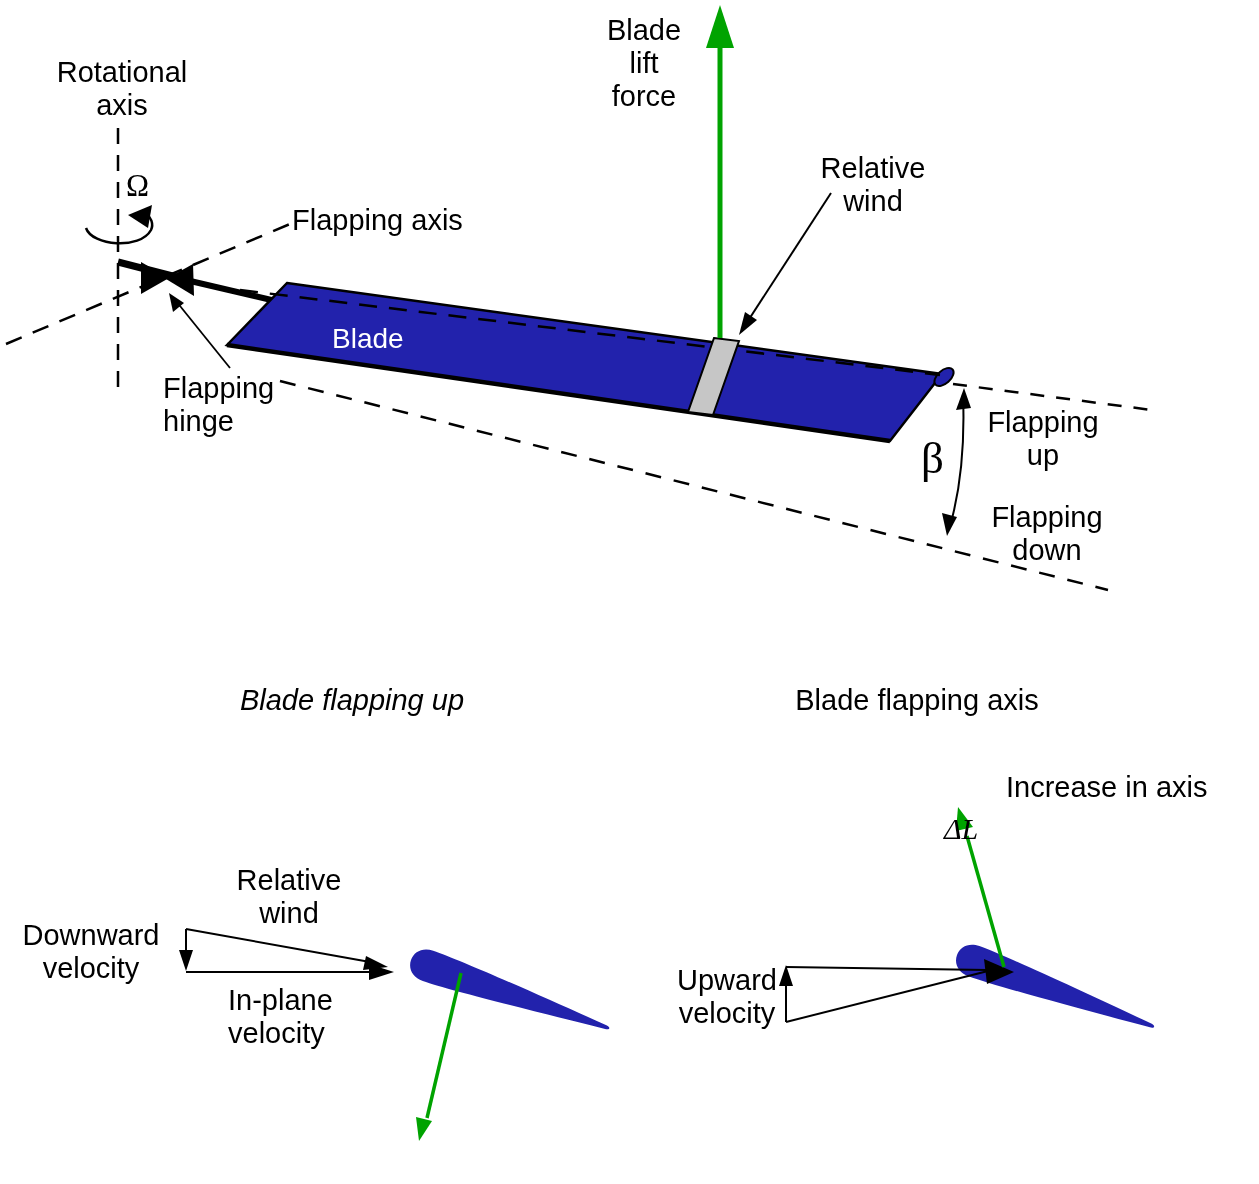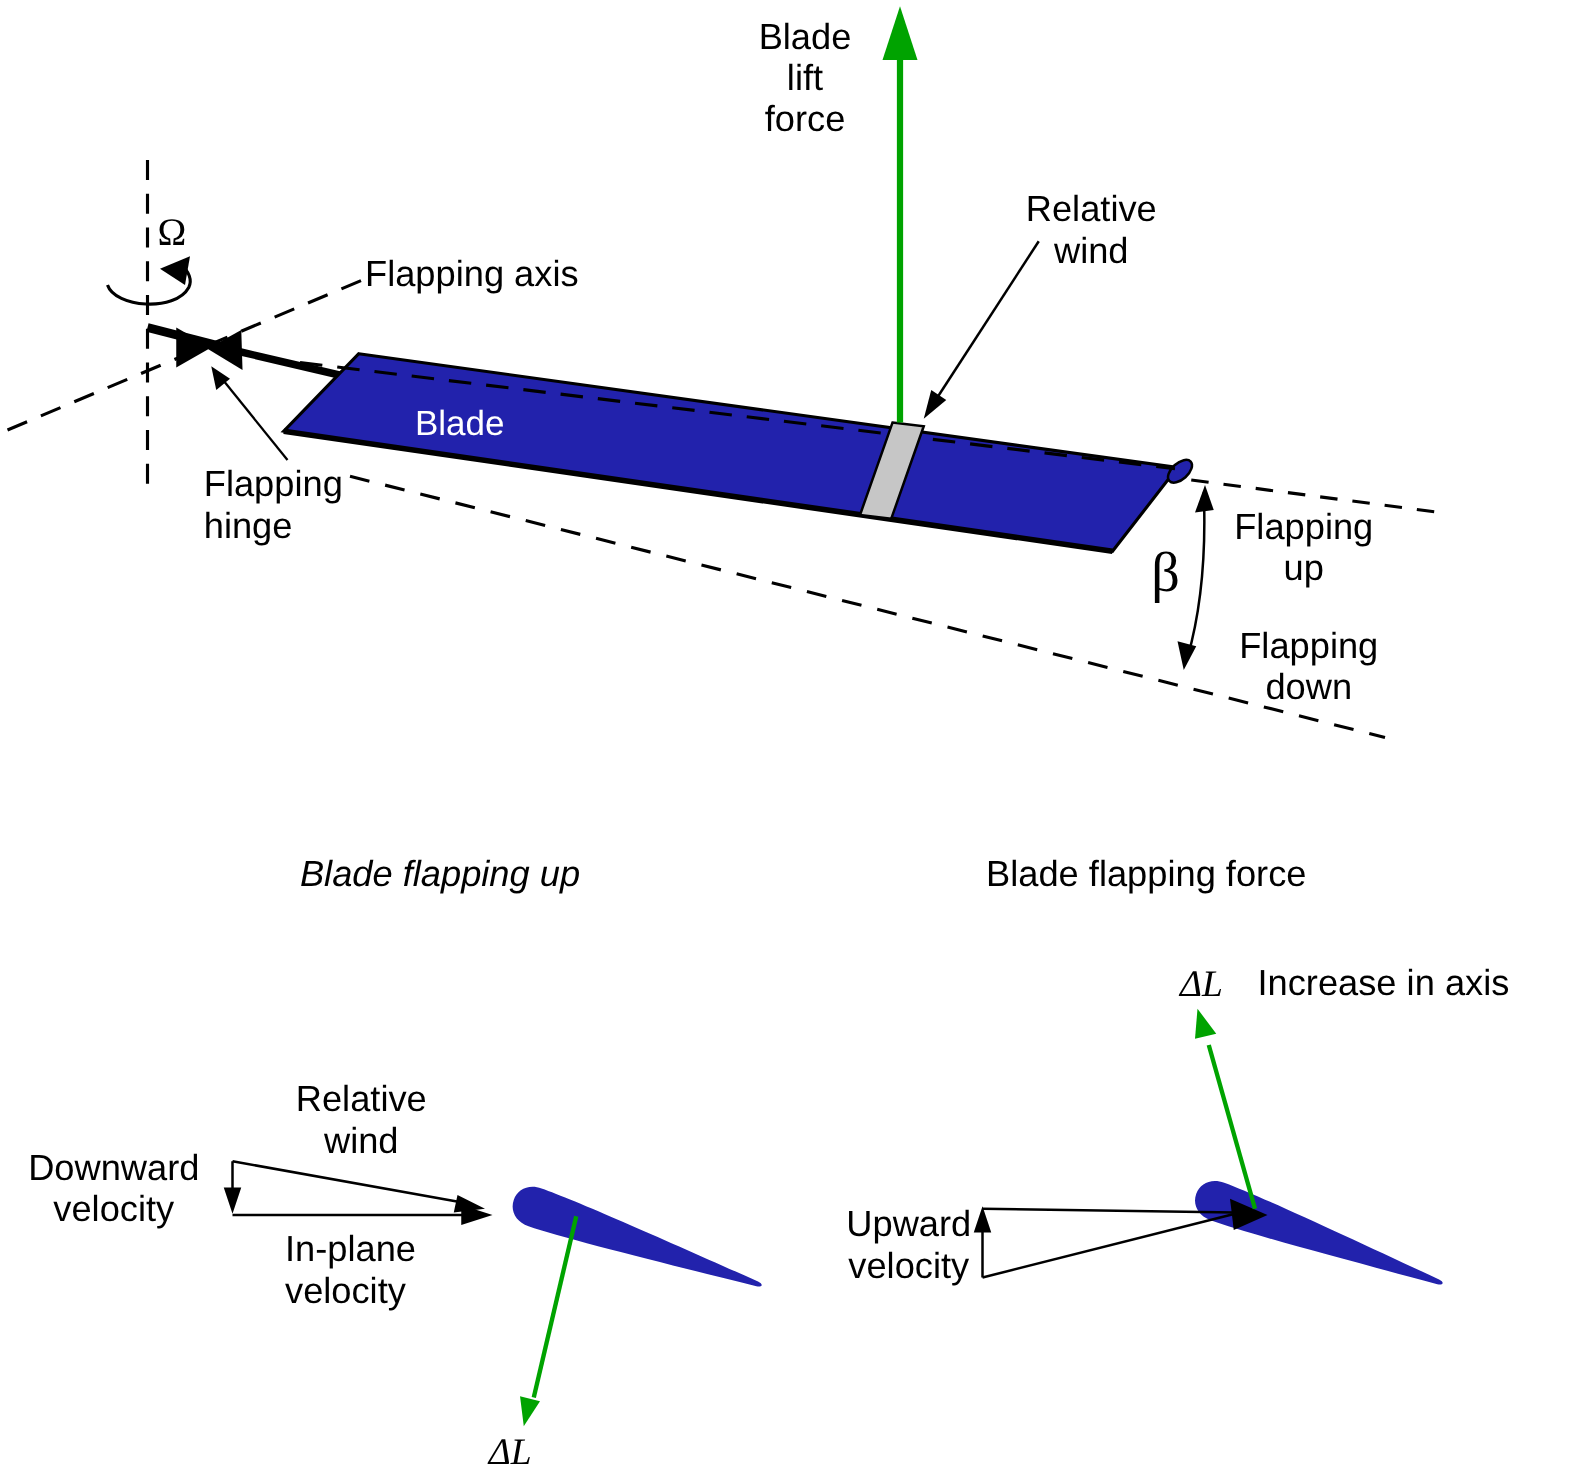--- a/index.html
+++ b/index.html
@@ -16,21 +16,21 @@
     position:absolute;z-index:2;
     font-size:29px;line-height:33px;
     color:#000;white-space:nowrap;
   }
   .lbl span{display:block;}
   .ctr{text-align:center;transform:translateX(-50%);}
   .rgt{text-align:center;}
   .white{color:#ffffff;font-size:28px;}
   .omega{font-family:"Liberation Serif", serif;font-size:31px;line-height:33px;}
   .beta{font-family:"Liberation Serif", serif;font-size:45px;line-height:45px;}
-  .dl{font-family:"Liberation Serif", serif;font-style:italic;font-size:30px;line-height:33px;}
+  .dl{font-family:"Liberation Serif", serif;font-style:italic;font-size:30px;line-height:33px;margin-top:41px;}
 </style>
 </head>
 <body>
 
 <div id="canvas">
 
   <svg id="draw-layer" width="1259" height="1184" viewBox="0 0 1259 1184">
 
     <path d="M118,128 V387" stroke="#000" stroke-width="2.5" stroke-dasharray="16,11" fill="none"></path>
 
@@ -94,20 +94,24 @@
 
     <path d="M786,967 L988,970" stroke="#000" stroke-width="2" fill="none"></path>
 
     <path d="M786,1022 L988,971" stroke="#000" stroke-width="2" fill="none"></path>
     <polygon points="1014,972 984,959 987,984" fill="#000"></polygon>
 
     <path d="M1004,967 L967,836" stroke="#00A300" stroke-width="3.5" fill="none"></path>
     <polygon points="958,807 973,827 956,831" fill="#00A300"></polygon>
   </svg>
 
+  <div class="lbl ctr" style="left:122px;top:56px;">
+    <span>Rotational</span>
+    <span>axis</span>
+  </div>
 
   <div class="lbl omega" style="left:126px;top:169px;">Ω</div>
 
   <div class="lbl" style="left:292px;top:204px;text-align:center;">Flapping axis</div>
 
   <div class="lbl" style="left:163px;top:372px;">
     <span>Flapping</span>
     <span>hinge</span>
   </div>
 
@@ -148,21 +152,21 @@
     <span>velocity</span>
   </div>
 
   <div class="lbl" style="left:228px;top:984px;">
     <span>In-plane</span>
     <span>velocity</span>
   </div>
 
   <div class="lbl dl" style="left:391px;top:1145px;">ΔL</div>
 
-  <div class="lbl ctr" style="left:917px;top:684px;">Blade flapping force</div>
+  <div class="lbl ctr" style="left:917px;top:684px;">Blade flapping axis</div>
 
   <div class="lbl dl" style="left:944px;top:771px;">ΔL</div>
   <div class="lbl" style="left:1006px;top:771px;">Increase in axis</div>
 
   <div class="lbl ctr" style="left:727px;top:964px;">
     <span>Upward</span>
     <span>velocity</span>
   </div>
 
 </div>

